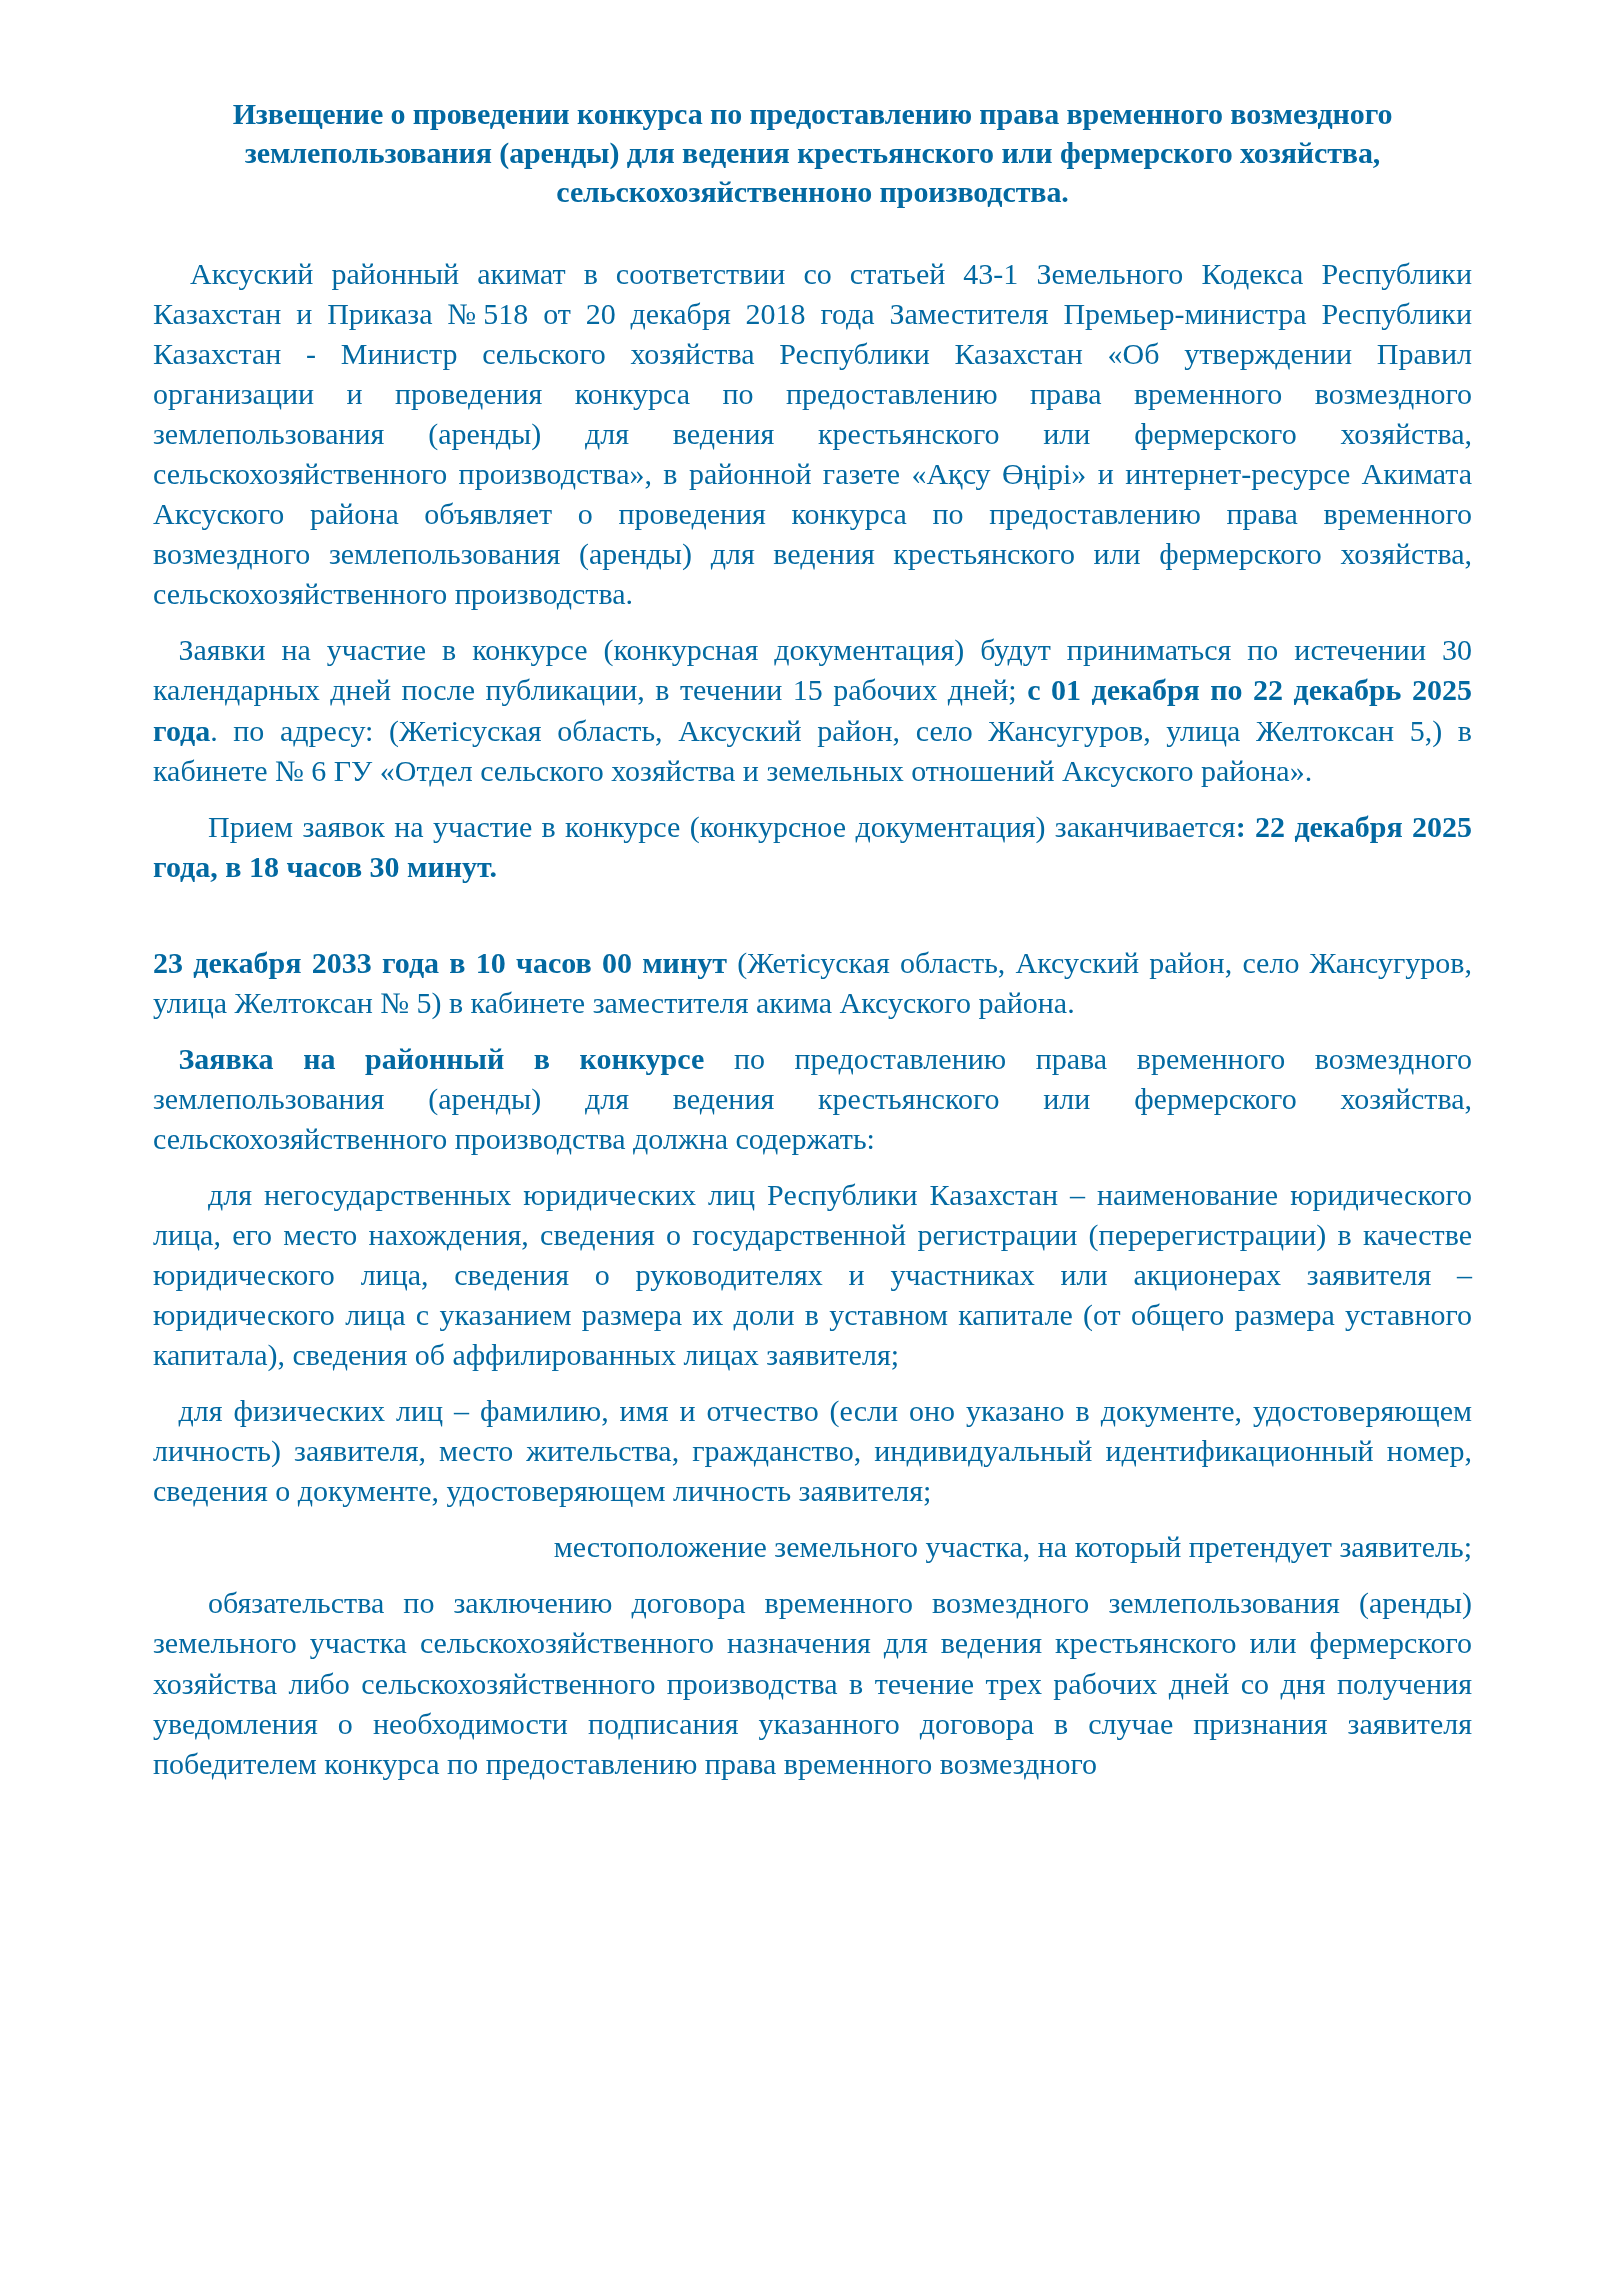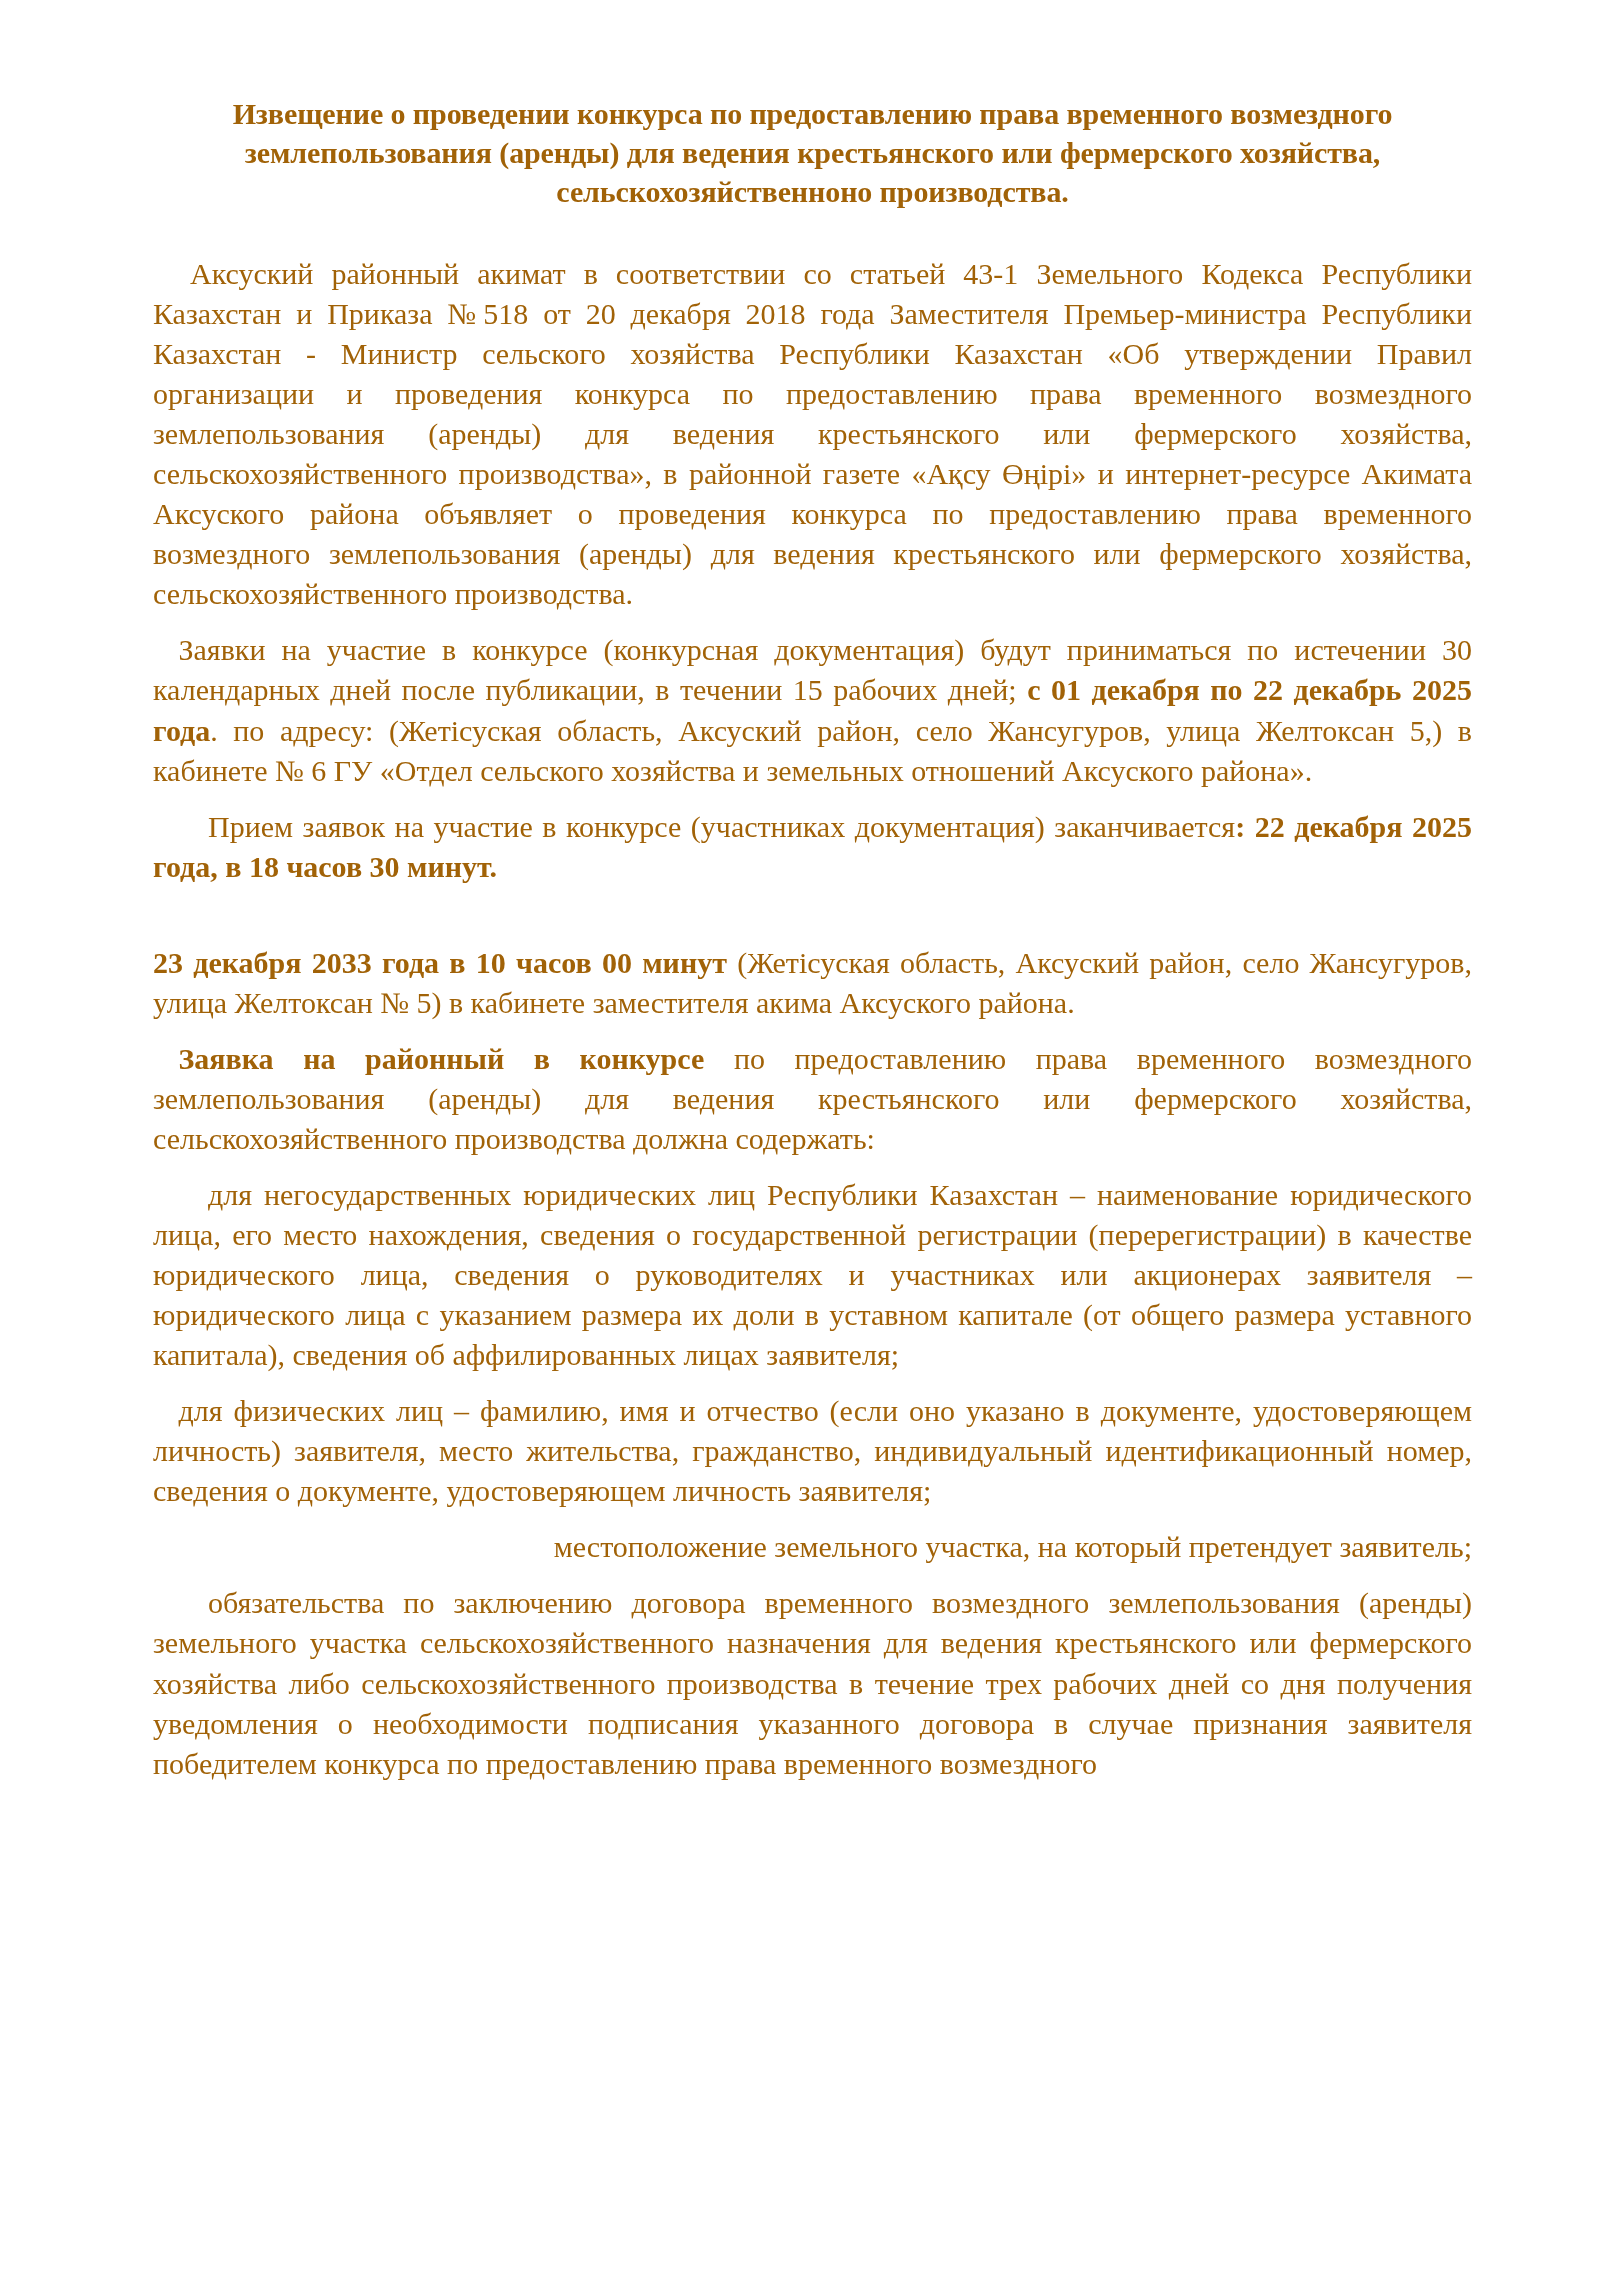--- a/index.html
+++ b/index.html
@@ -8,21 +8,21 @@
     background: #ffffff;
   }
   .page {
     position: relative;
     width: 1621px;
     height: 2293px;
     background: #ffffff;
     box-sizing: border-box;
     padding: 94px 133px 0 137px;
     font-family: "Liberation Serif", "DejaVu Serif", serif;
-    color: #a16207;
+    color: #0369a1;
     overflow: hidden;
   }
   .doc-title {
     font-size: 30px;
     font-weight: bold;
     line-height: 1.30;
     text-align: center;
     margin: 0 29px 0 29px;
     letter-spacing: -0.1px;
   }
@@ -56,21 +56,21 @@
 
     <p class="para indent-1">
       <span>Аксуский районный акимат в соответствии со статьей 43-1 Земельного Кодекса Республики Казахстан и Приказа №518 от 20 декабря 2018 года Заместителя Премьер-министра Республики Казахстан - Министр сельского хозяйства Республики Казахстан «Об утверждении Правил организации и проведения конкурса по предоставлению права временного возмездного землепользования (аренды) для ведения крестьянского или фермерского хозяйства, сельскохозяйственного производства», в районной газете «Ақсу Өңірі» и интернет-ресурсе Акимата Аксуского района объявляет о проведения конкурса по предоставлению права временного возмездного землепользования (аренды) для ведения крестьянского или фермерского хозяйства, сельскохозяйственного производства.</span>
     </p>
 
     <p class="para indent-2">
       <span>Заявки на участие в конкурсе (конкурсная документация) будут приниматься по истечении 30 календарных дней после публикации, в течении 15 рабочих дней; </span><b>с 01 декабря по 22 декабрь 2025 года</b><span>. по адресу: (Жетісуская область, Аксуский район, село Жансугуров, улица Желтоксан 5,) в кабинете № 6  ГУ «Отдел сельского хозяйства и земельных отношений Аксуского района».</span>
     </p>
 
     <p class="para indent-3">
-      <span>Прием заявок на участие в конкурсе (участниках  документация) заканчивается</span><b>: 22 декабря  2025 года, в 18 часов 30 минут.</b>
+      <span>Прием заявок на участие в конкурсе (конкурсное  документация) заканчивается</span><b>: 22 декабря  2025 года, в 18 часов 30 минут.</b>
     </p>
 
     <p class="para indent-4">
       <br>
       <b>23 декабря 2033 года в 10 часов 00 минут</b><span> (Жетісуская область, Аксуский район, село Жансугуров, улица Желтоксан № 5) в кабинете заместителя акима Аксуского района.</span>
     </p>
 
     <p class="para indent-2">
       <b>Заявка на районный в конкурсе</b><span> по предоставлению права временного возмездного землепользования (аренды) для ведения крестьянского или фермерского хозяйства, сельскохозяйственного производства должна содержать:</span>
     </p>

